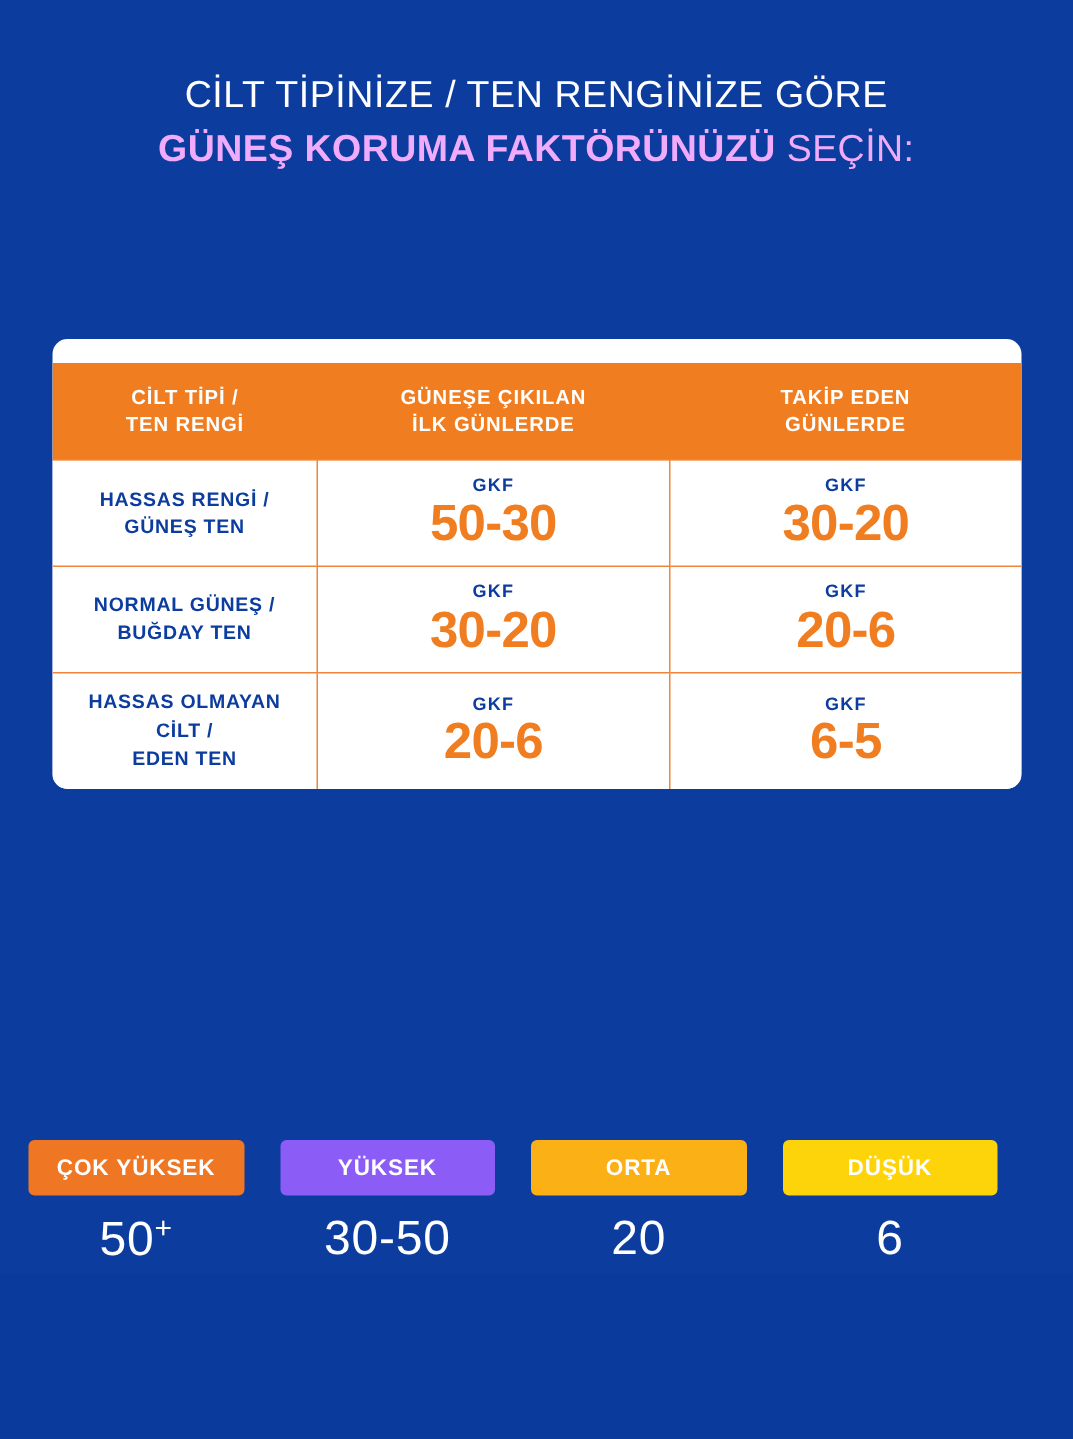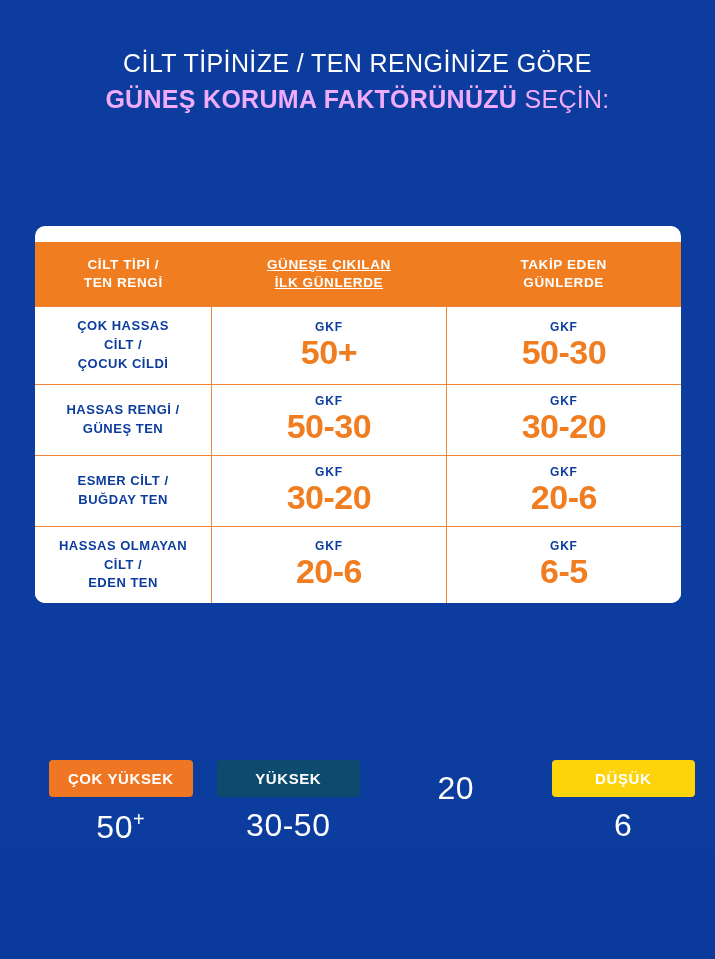--- a/index.html
+++ b/index.html
@@ -69,21 +69,21 @@
     color: #ffffff;
     font-size: 13.5px;
     font-weight: 800;
     letter-spacing: 0.6px;
     padding: 14px 6px;
     line-height: 1.35;
     text-align: center;
     vertical-align: middle;
   }
   table.spf-table th:first-child { width: 27%; }
-  table.spf-table th:nth-child(2) { width: 36.5%; text-decoration: underline; }
+  table.spf-table th:nth-child(2) { width: 36.5%; }
   table.spf-table th:nth-child(3) { width: 36.5%; text-align: center; }
 
   table.spf-table td {
     border: 1px solid #f0853a;
     text-align: center;
     vertical-align: middle;
     padding: 10px 6px;
     background: #ffffff;
   }
   table.spf-table tr td:first-child {
@@ -114,21 +114,21 @@
     color: #f07d20;
     font-size: 34px;
     font-weight: 800;
     letter-spacing: -0.5px;
     line-height: 1.05;
   }
 
   
   .legend {
     position: absolute;
-    left: 49px;
+    left: 19px;
     top: 760px;
     width: 646px;
     display: flex;
     gap: 24px;
   }
   .legend-col {
     flex: 1;
     display: flex;
     flex-direction: column;
     align-items: center;
@@ -182,54 +182,39 @@
             <div>İLK GÜNLERDE</div>
           </th>
           <th>
             <div>TAKİP EDEN</div>
             <div>GÜNLERDE</div>
           </th>
         </tr>
       </thead>
       <tbody>
 
-        <tr>
-          <td>
-            <div class="skin-label">ÇOK HASSAS</div>
-            <div class="skin-label">CİLT /</div>
-            <div class="skin-label">ÇOCUK CİLDİ</div>
-          </td>
-          <td>
-            <div class="gkf-tag">GKF</div>
-            <div class="gkf-value">50+</div>
-          </td>
-          <td>
-            <div class="gkf-tag">GKF</div>
-            <div class="gkf-value">50-30</div>
-          </td>
-        </tr>
 
         <tr>
           <td>
             <div class="skin-label">HASSAS RENGİ /</div>
             <div class="skin-label">GÜNEŞ TEN</div>
           </td>
           <td>
             <div class="gkf-tag">GKF</div>
             <div class="gkf-value">50-30</div>
           </td>
           <td>
             <div class="gkf-tag">GKF</div>
             <div class="gkf-value">30-20</div>
           </td>
         </tr>
 
         <tr>
           <td>
-            <div class="skin-label">ESMER CİLT /</div>
+            <div class="skin-label">NORMAL GÜNEŞ /</div>
             <div class="skin-label">BUĞDAY TEN</div>
           </td>
           <td>
             <div class="gkf-tag">GKF</div>
             <div class="gkf-value">30-20</div>
           </td>
           <td>
             <div class="gkf-tag">GKF</div>
             <div class="gkf-value">20-6</div>
           </td>
@@ -256,25 +241,26 @@
   </div>
 
   <div class="legend">
 
     <div class="legend-col">
       <div class="legend-pill" style="background:#ef7622">ÇOK YÜKSEK</div>
       <div class="legend-value"><span>50</span><sup>+</sup></div>
     </div>
 
     <div class="legend-col">
-      <div class="legend-pill" style="background:#0c4a6e">YÜKSEK</div>
+      <div class="legend-pill" style="background:#8b5cf6">YÜKSEK</div>
       <div class="legend-value">30-50</div>
     </div>
 
     <div class="legend-col">
+      <div class="legend-pill" style="background:#fbb016">ORTA</div>
       <div class="legend-value">20</div>
     </div>
 
     <div class="legend-col">
       <div class="legend-pill" style="background:#fdd40a">DÜŞÜK</div>
       <div class="legend-value">6</div>
     </div>
 
   </div>
 

